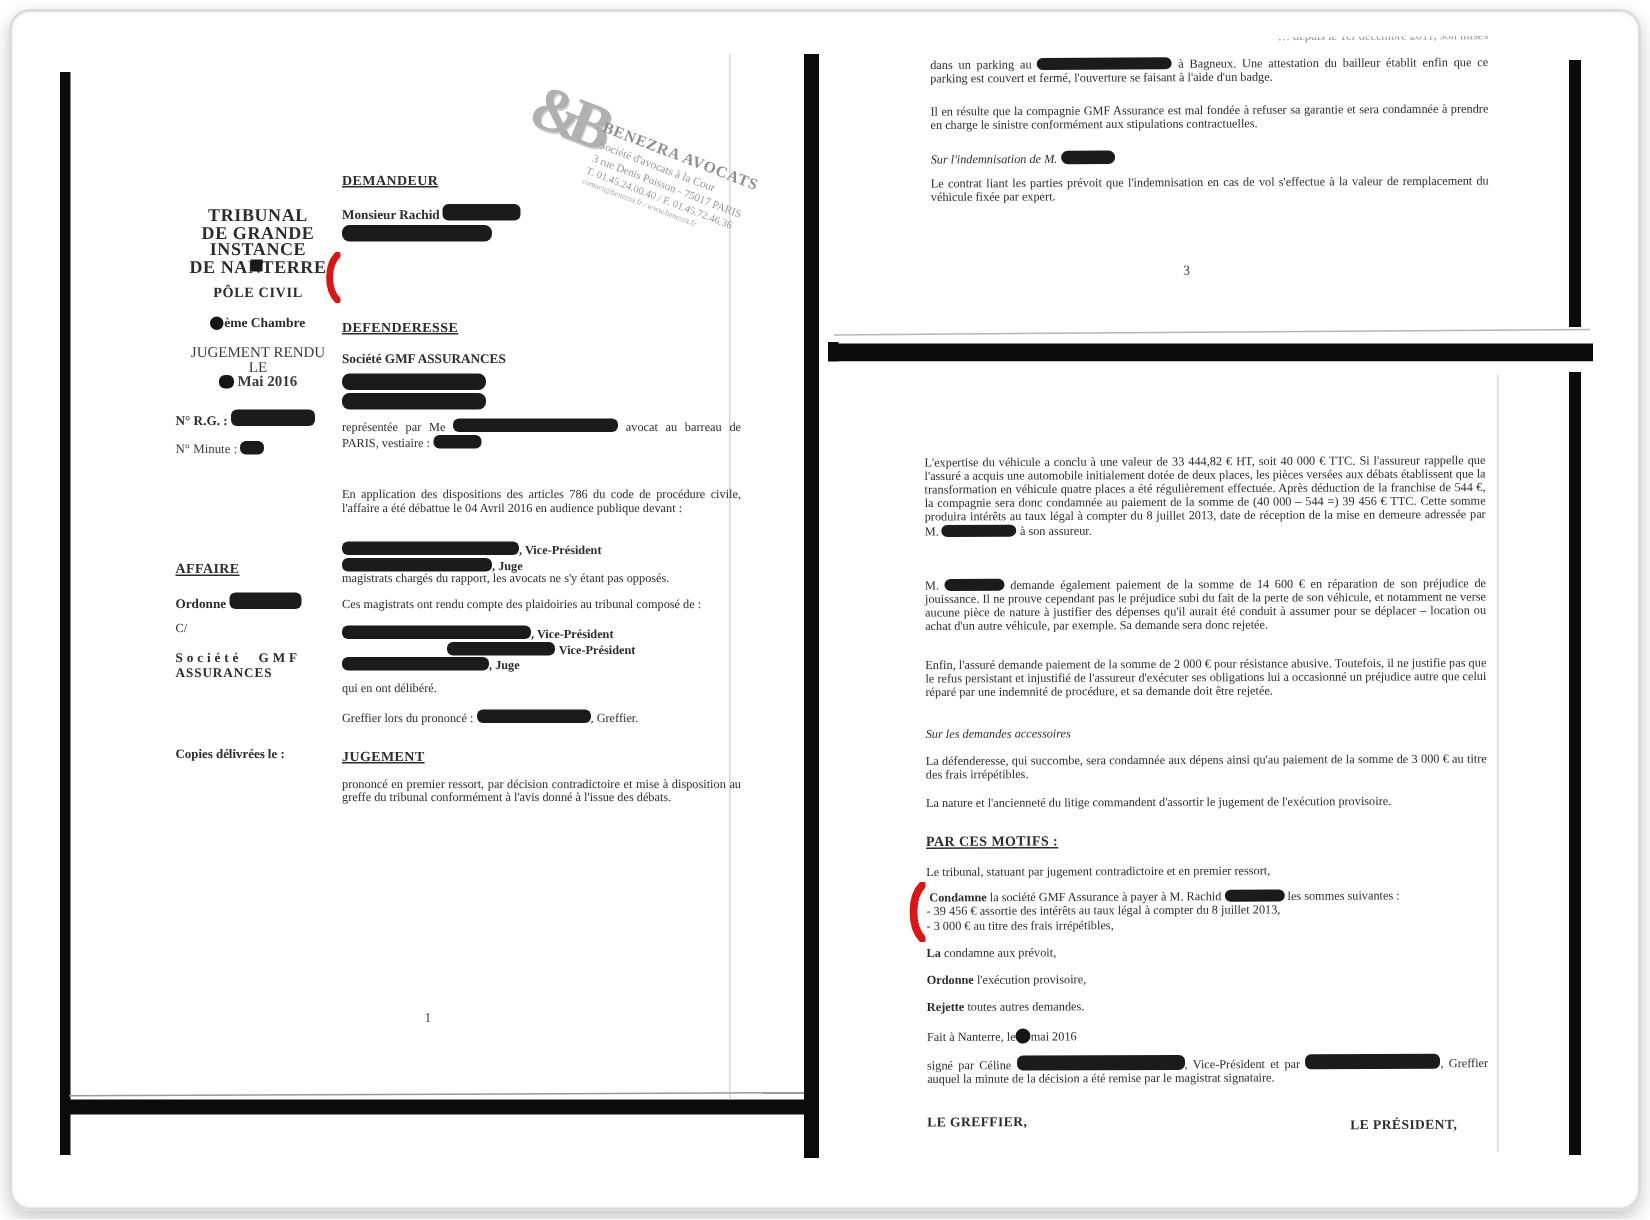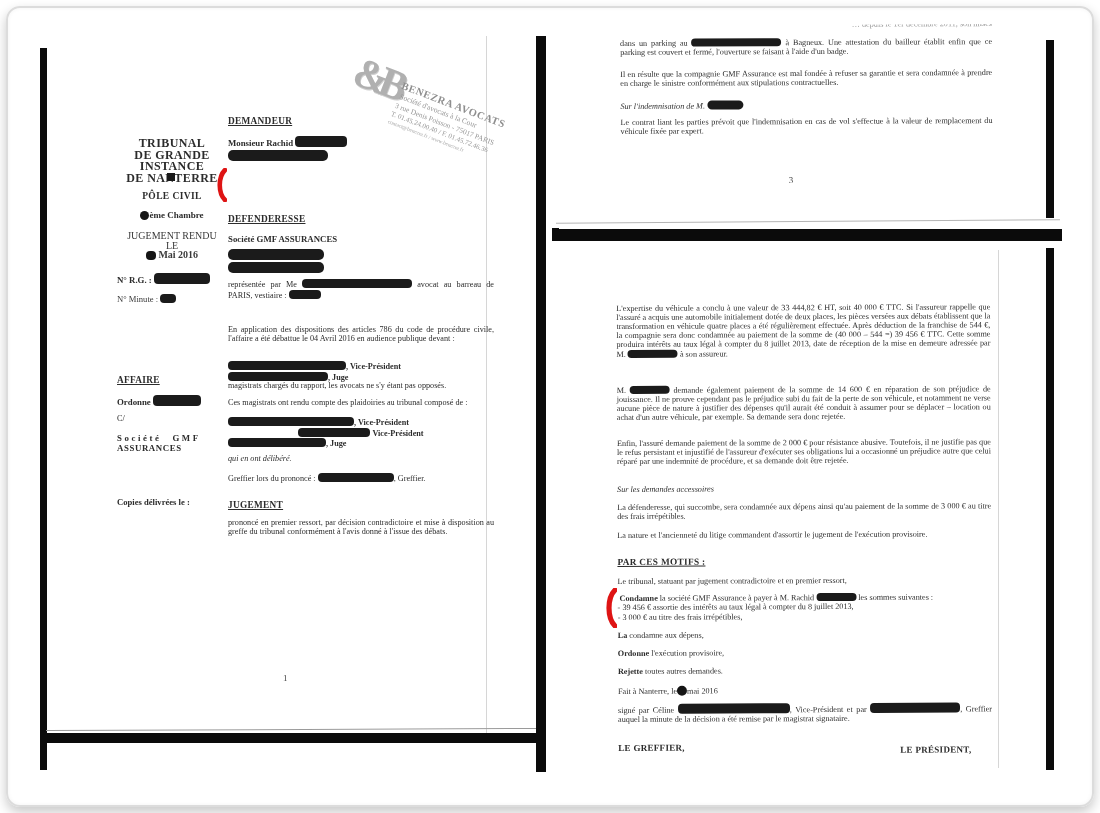--- a/index.html
+++ b/index.html
@@ -128,21 +128,21 @@
   <p class="abs t" style="left:228px;top:399px;width:266px;">Ces magistrats ont rendu compte des plaidoiries au tribunal composé de :</p>
   <div class="abs t tl" style="left:228px;top:417px;width:266px;">
     <span class="redact" style="width:126px;height:9px;"></span><b>, Vice-Président</b>
   </div>
   <div class="abs t tl" style="left:228px;top:428px;width:266px;text-align:center;">
     <span class="redact" style="width:72px;height:9px;"></span> <b>Vice-Président</b>
   </div>
   <div class="abs t tl" style="left:228px;top:438px;width:266px;">
     <span class="redact" style="width:98px;height:9px;"></span><b>, Juge</b>
   </div>
-  <p class="abs t" style="left:228px;top:455px;width:266px;font-style:italic;">qui en ont délibéré.</p>
+  <p class="abs t" style="left:228px;top:455px;width:266px;">qui en ont délibéré.</p>
   <div class="abs t tl" style="left:228px;top:473px;width:266px;">
     <span>Greffier lors du prononcé :</span>
     <span class="redact" style="width:76px;height:9px;"></span><span>, Greffier.</span>
   </div>
   <div class="abs t tl h" style="left:228px;top:501px;width:266px;">JUGEMENT</div>
   <p class="abs t" style="left:228px;top:519px;width:266px;">prononcé en premier ressort, par décision contradictoire et mise à disposition au greffe du tribunal conformément à l'avis donné à l'issue des débats.</p>
 
   <div class="abs" style="left:550px;top:28px;width:512px;height:200px;background:#fff;"></div>
   <div class="bar" style="left:1046px;top:40px;width:8px;height:178px;"></div>
   <div class="abs" style="left:556px;top:221px;width:504px;height:1px;background:#b5b5b5;transform:rotate(-0.4deg);"></div>
@@ -189,21 +189,21 @@
     <p class="t tl" style="position:absolute;left:0;top:337px;width:374px;">Le tribunal, statuant par jugement contradictoire et en premier ressort,</p>
     <div class="t tl" style="position:absolute;left:2px;top:353px;width:372px;">
       <b>Condamne</b>
       <span>la société GMF Assurance à payer à M. Rachid</span>
       <span class="redact" style="width:40px;height:8px;"></span>
       <span>les sommes suivantes :</span>
     </div>
     <div class="t tl" style="position:absolute;left:0;top:363px;width:374px;">- 39 456 € assortie des intérêts au taux légal à compter du 8 juillet 2013,</div>
     <div class="t tl" style="position:absolute;left:0;top:373px;width:374px;">- 3 000 €  au titre des frais irrépétibles,</div>
     <div class="t tl" style="position:absolute;left:0;top:391px;width:374px;">
-      <b>La</b> <span>condamne aux dépens,</span>
+      <b>La</b> <span>condamne aux prévoit,</span>
     </div>
     <div class="t tl" style="position:absolute;left:0;top:409px;width:374px;">
       <b>Ordonne</b> <span>l'exécution provisoire,</span>
     </div>
     <div class="t tl" style="position:absolute;left:0;top:427px;width:374px;">
       <b>Rejette</b> <span>toutes autres demandes.</span>
     </div>
     <div class="t tl" style="position:absolute;left:0;top:445px;width:374px;">
       <span>Fait à Nanterre, le</span><span class="rdot" style="width:10px;height:10px;"></span><span>mai 2016</span>
     </div>

